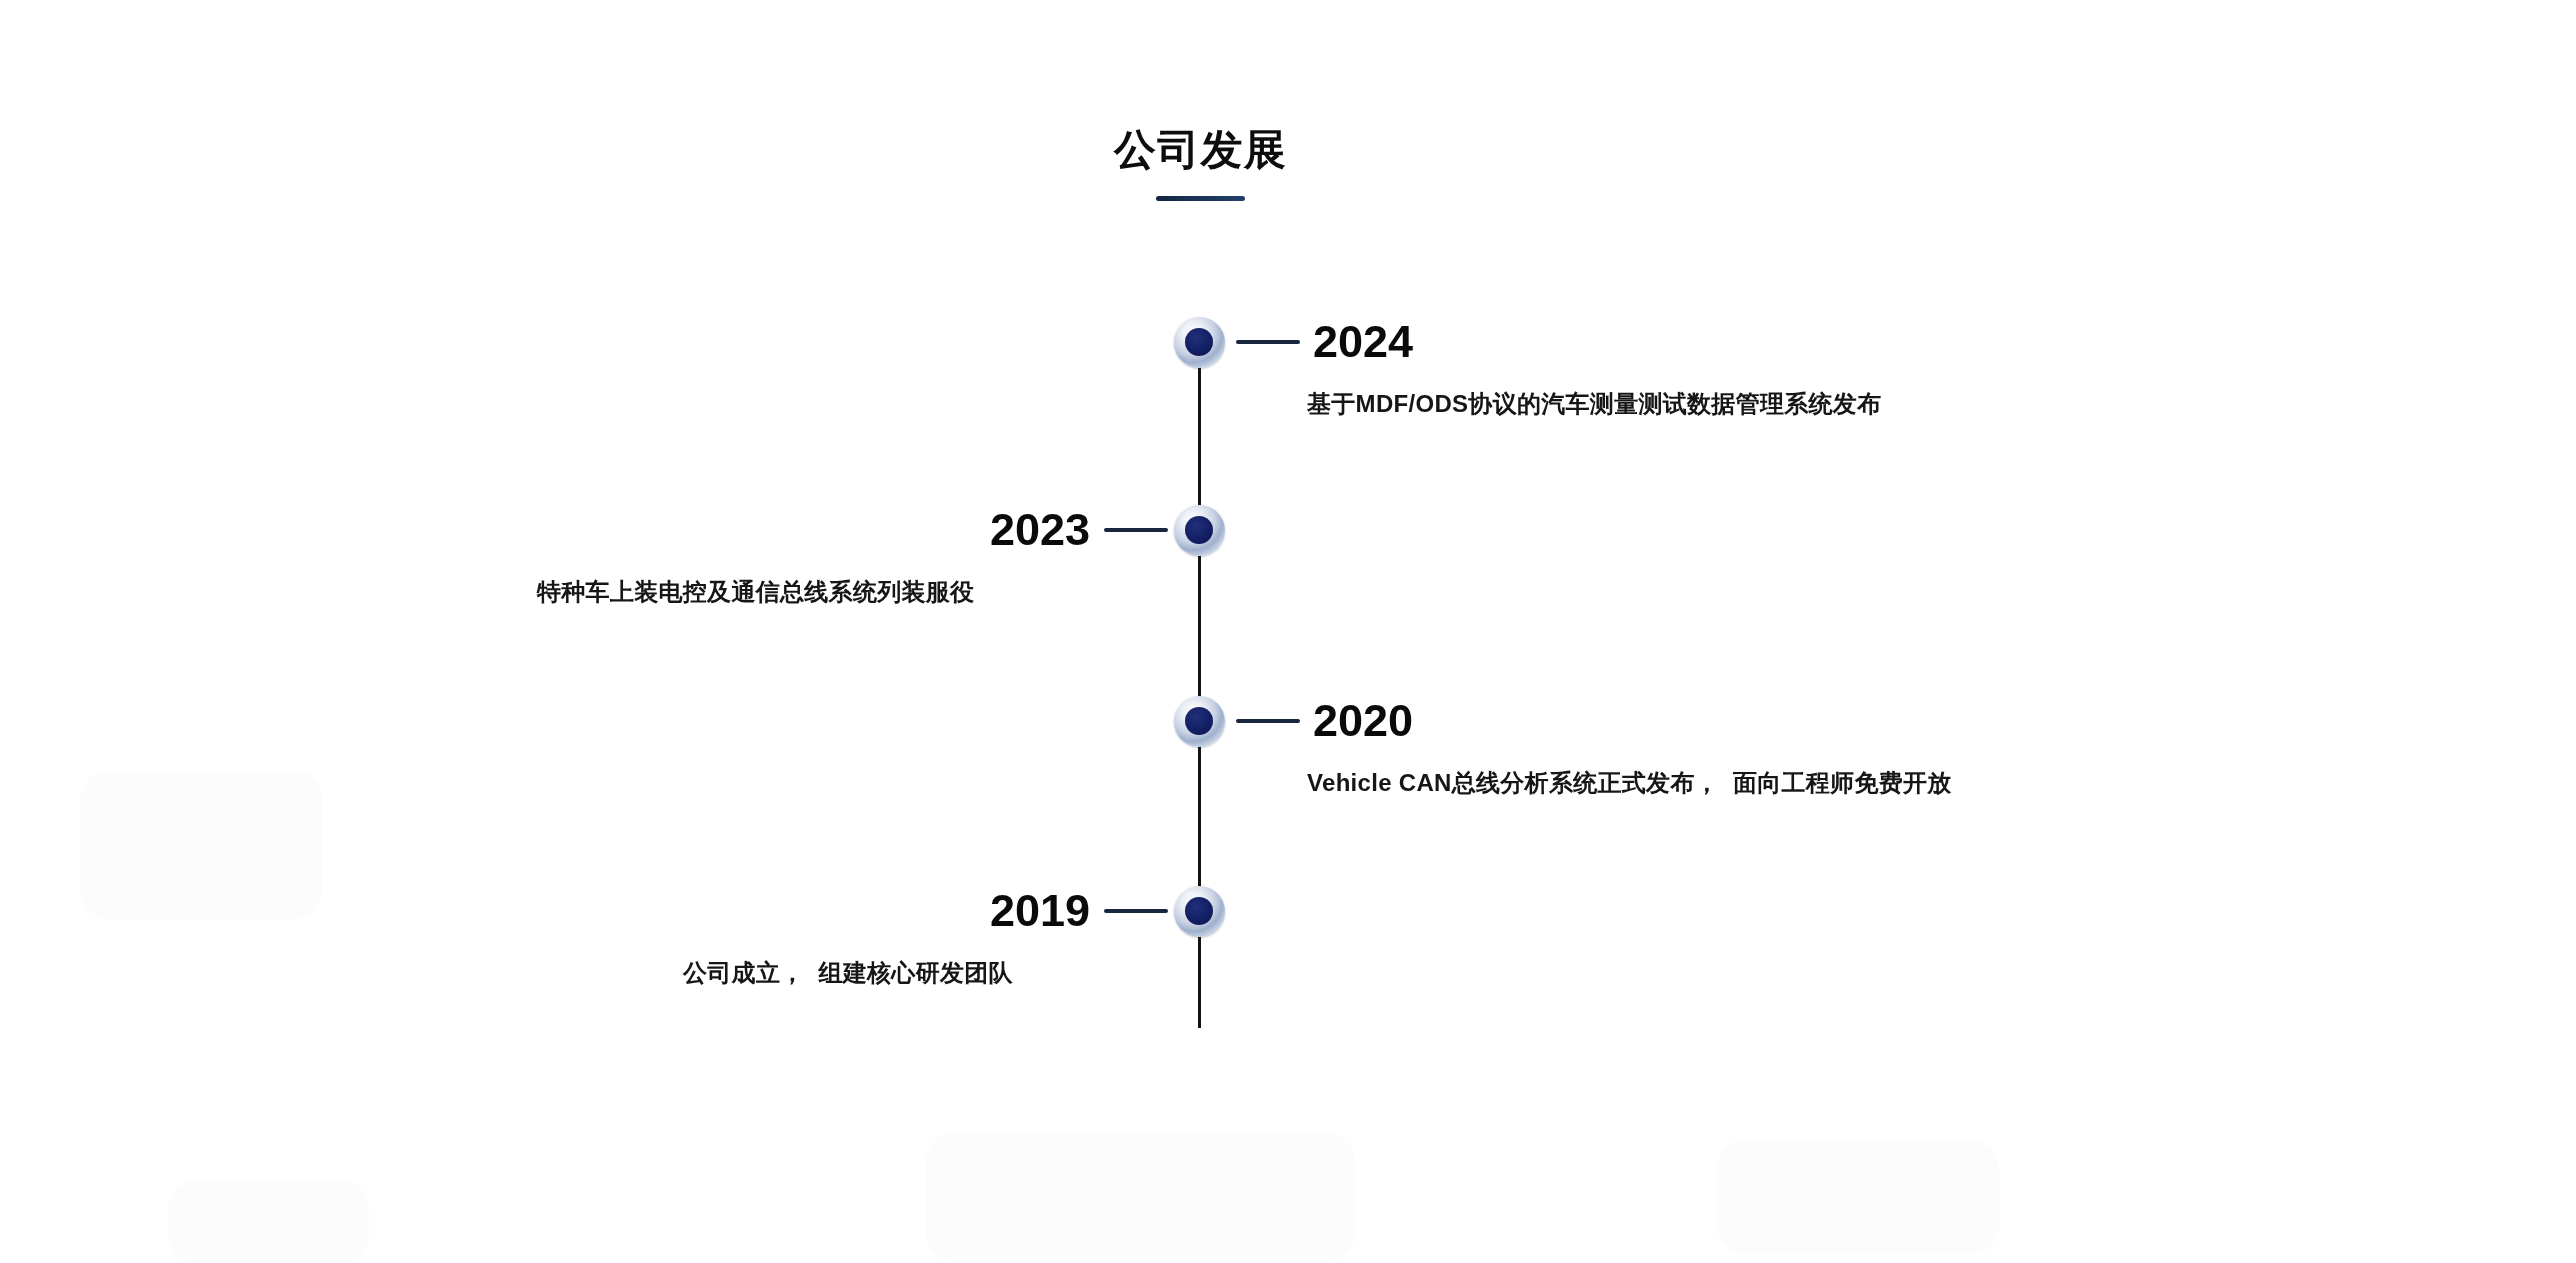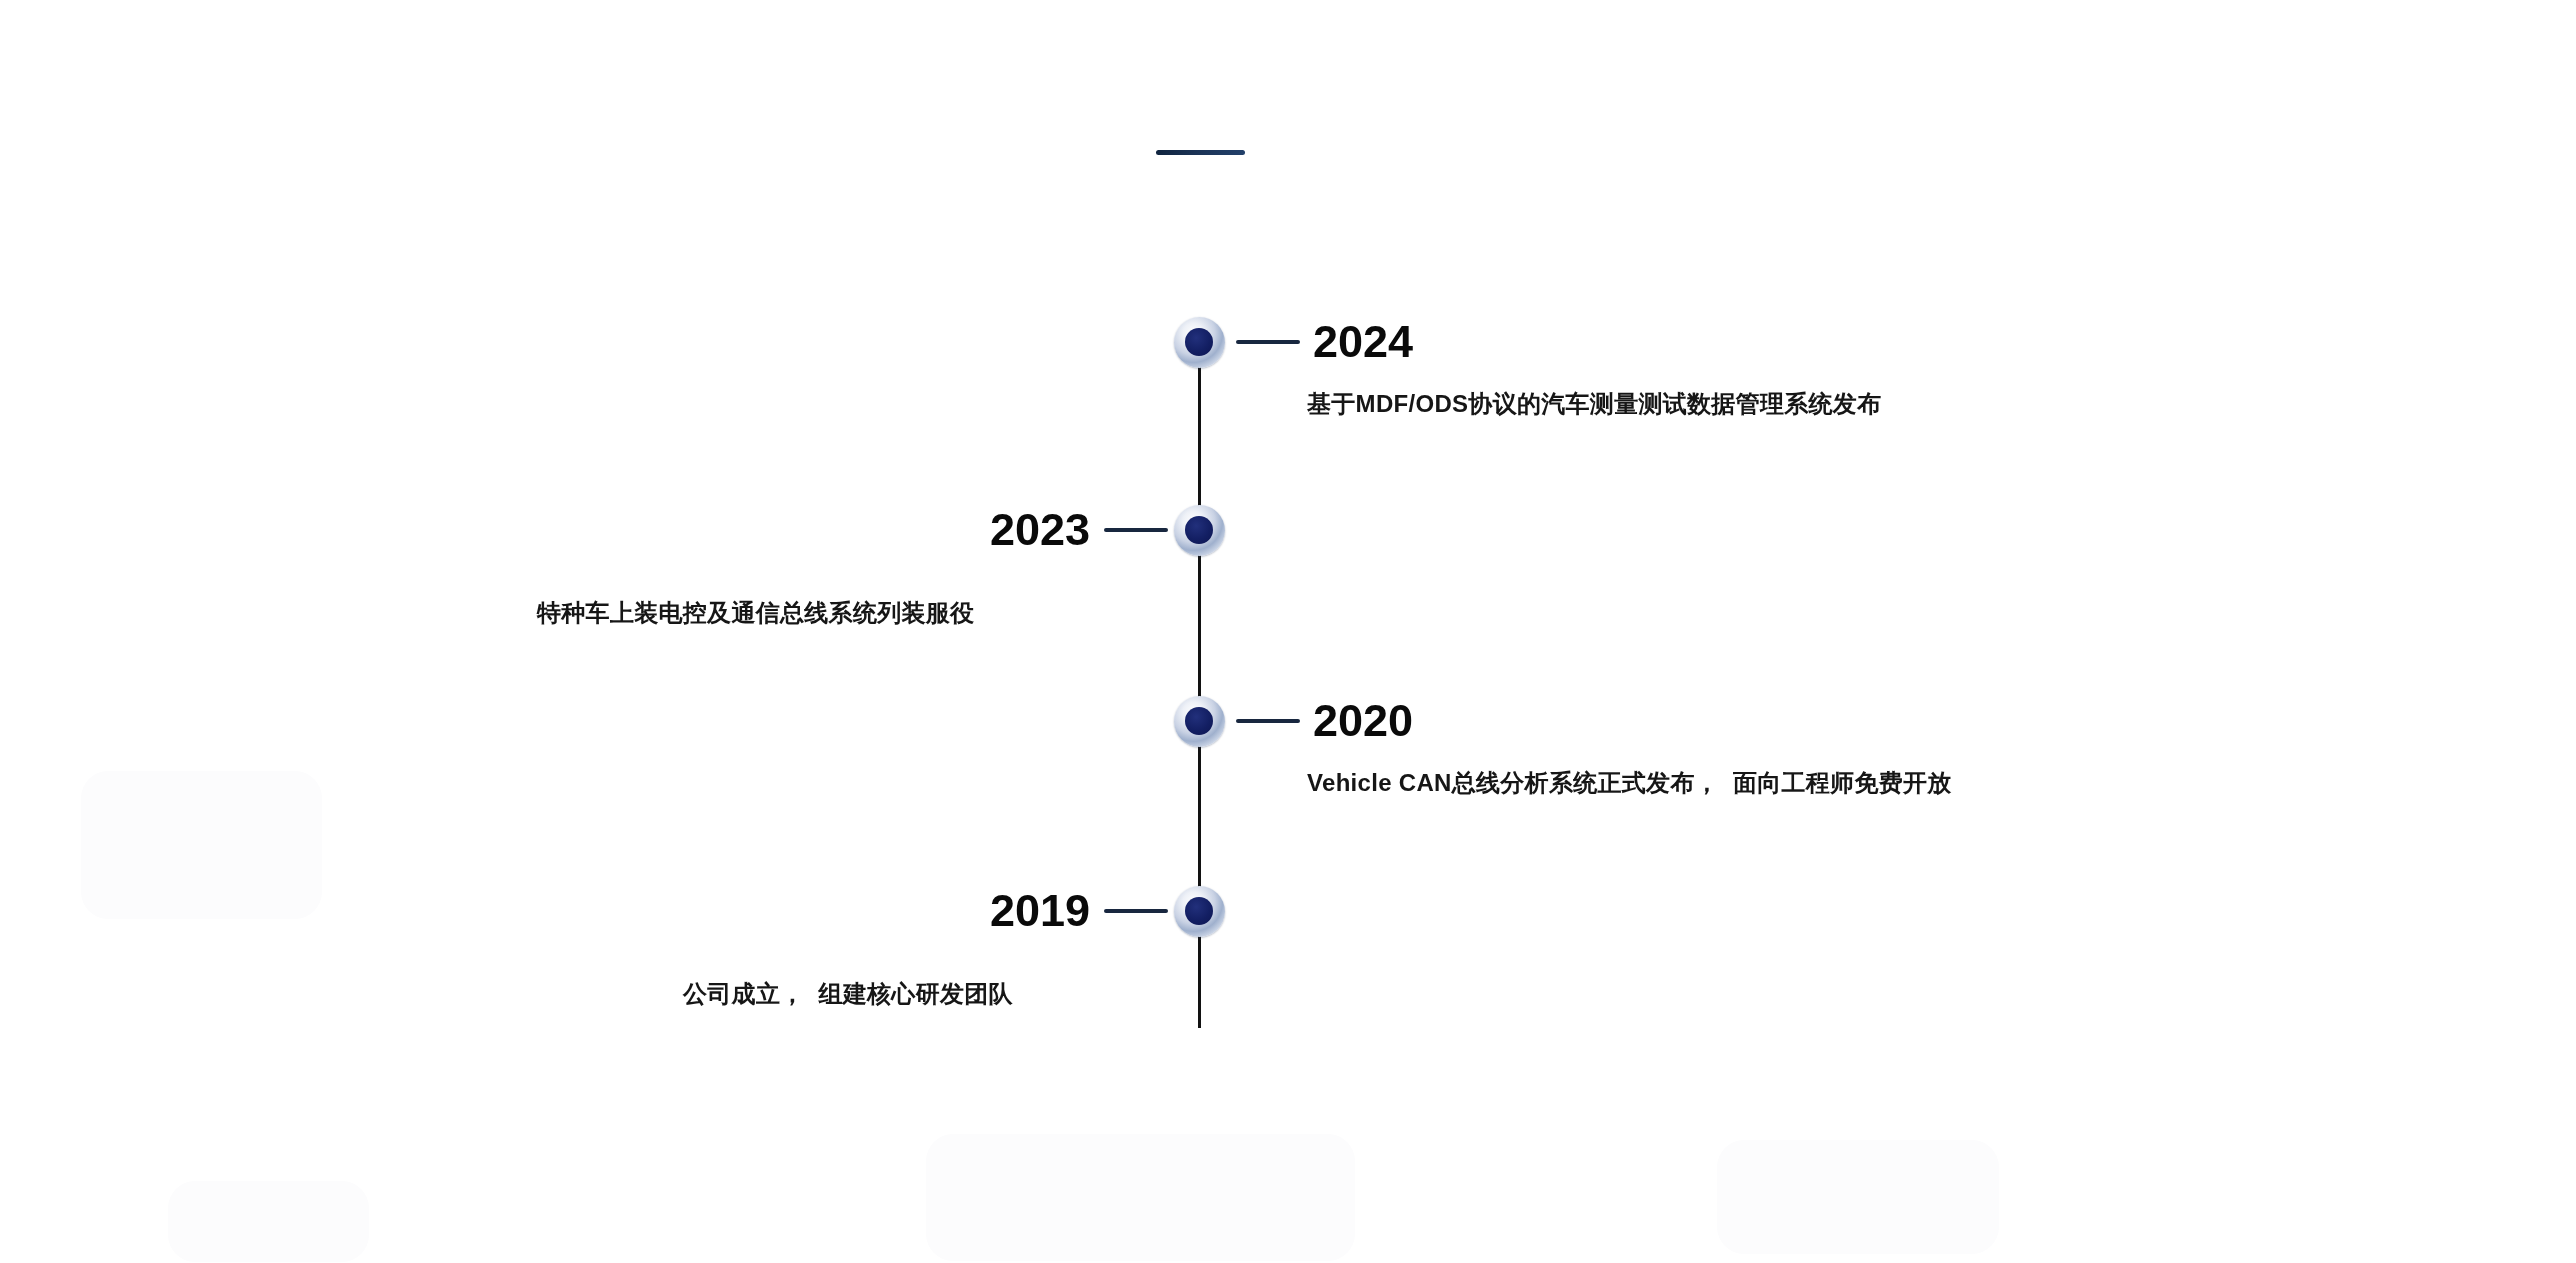--- a/index.html
+++ b/index.html
@@ -135,41 +135,42 @@
   }
 
   
   .side-right .dash  { left: 1236px; width: 64px; }
   .side-right .year  { left: 1313px; margin-top: -23px; text-align: left; }
   .side-right .desc  { left: 1307px; margin-top: 48px; text-align: left; }
 
   
   .side-left .dash   { left: 1104px; width: 64px; }
   .side-left .year   { right: 1486px; margin-top: -23px; text-align: center; }
-  .side-left .desc   { margin-top: 69px; text-align: left; }
+  .side-left .desc   { margin-top: 48px; text-align: left; }
 
   .m2024 { top: 342px; }
   .m2023 { top: 530px; }
   .m2021 { top: 721px; }
   .m2019 { top: 911px; }
 
   .m2023 .desc { left: 537px; }
   .m2019 .desc { left: 683px; }
 </style>
 </head>
 <body>
 
 <div id="slide">
 
   <div class="watermark wm1"></div>
   <div class="watermark wm2"></div>
   <div class="watermark wm3"></div>
   <div class="watermark wm4"></div>
 
   <div id="title-block">
+    <div id="page-title">公司发展</div>
     <div id="title-underline"></div>
   </div>
 
   <div id="timeline-axis"></div>
 
   <div class="milestone side-right m2024">
     <div class="dot"></div>
     <div class="dash"></div>
     <div class="year">2024</div>
     <div class="desc">基于MDF/ODS协议的汽车测量测试数据管理系统发布</div>

